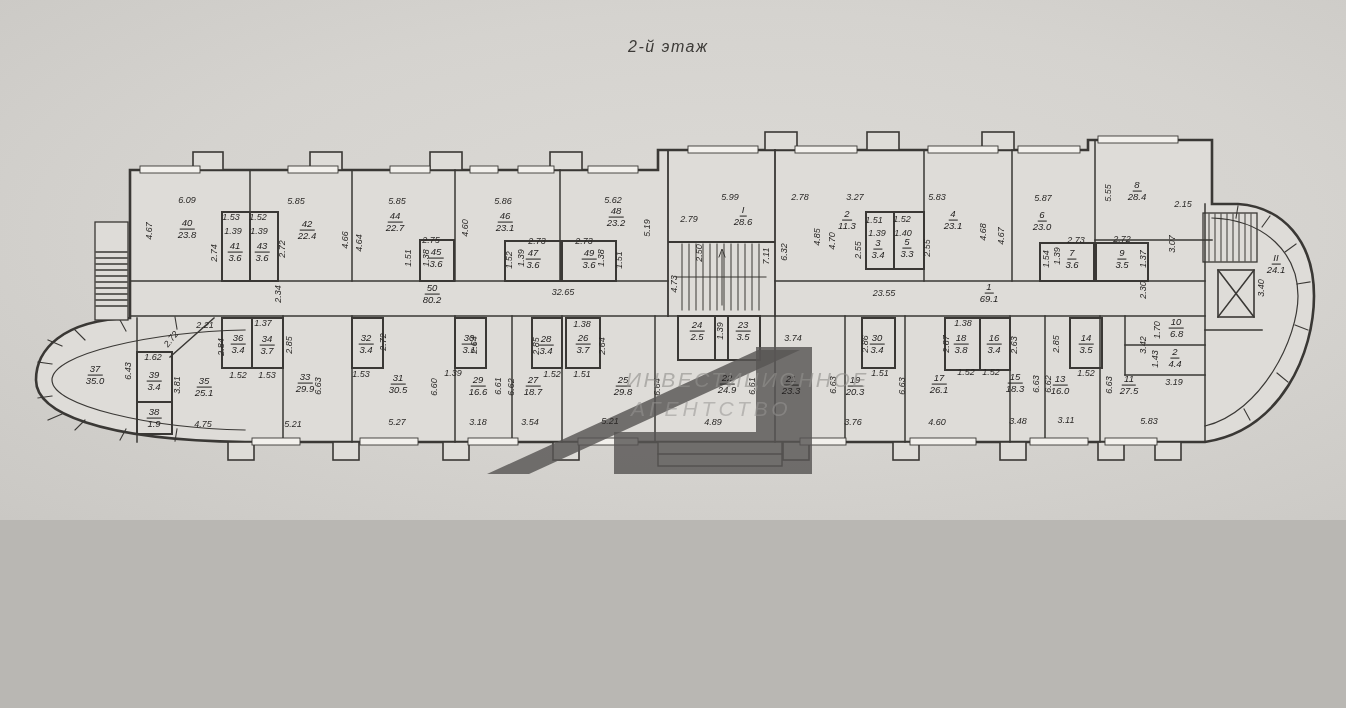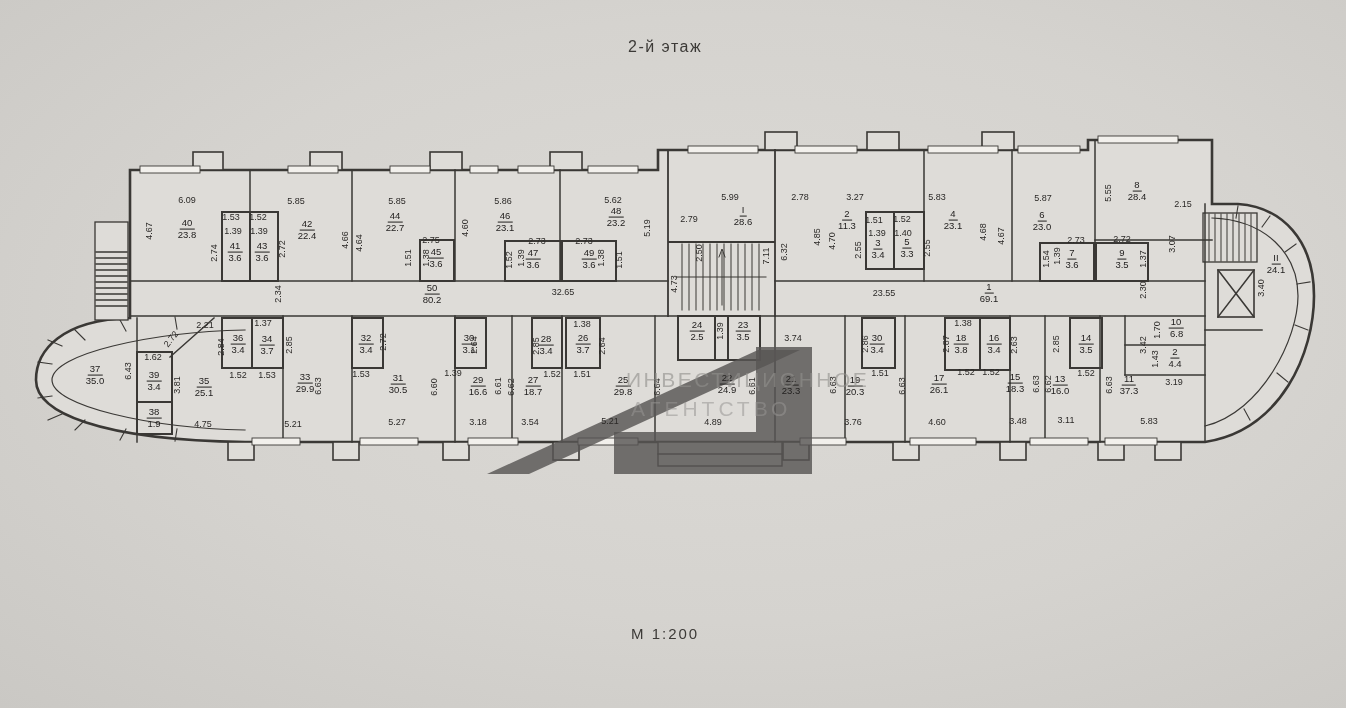--- a/index.html
+++ b/index.html
@@ -1,19 +1,20 @@
 <!DOCTYPE html>
 <html><head>
 <meta charset="utf-8">
 <style>
   html,body{margin:0;padding:0;background:#b9b7b3;}
   .stage{
-    position:relative;width:1346px;height:708px;overflow:hidden;
+    position:relative;width:1346px;height:520px;overflow:hidden;
     background:radial-gradient(ellipse at 55% 45%, #dcdad6 0%, #d5d3cf 55%, #cac8c4 100%);
     font-family:"Liberation Sans", sans-serif;
+    font-style:italic;
   }
   svg{position:absolute;left:0;top:0;}
   .title{
     position:absolute;left:628px;top:38px;font-size:16px;color:#3c3a37;
     letter-spacing:1.5px;white-space:nowrap;
   }
   .scale{
     position:absolute;left:631px;top:625px;font-size:15px;color:#3c3a37;
     letter-spacing:2px;white-space:nowrap;
   }
@@ -371,21 +372,21 @@
       <div class="rm" style="left: 1060px; top: 385px;">
         <span class="num">13</span>
         <span class="ar">16.0</span>
       </div>
       <div class="rm" style="left: 1086px; top: 344px;">
         <span class="num">14</span>
         <span class="ar">3.5</span>
       </div>
       <div class="rm" style="left: 1129px; top: 385px;">
         <span class="num">11</span>
-        <span class="ar">37.3</span>
+        <span class="ar">27.5</span>
       </div>
       <div class="rm" style="left: 1176px; top: 328px; align-items: flex-end;">
         <span class="num">10</span>
         <span class="ar">6.8</span>
       </div>
       <div class="rm" style="left: 1175px; top: 358px;">
         <span class="num">2</span>
         <span class="ar">4.4</span>
       </div>
       <div class="dm" style="left: 187px; top: 200px;">6.09</div>

